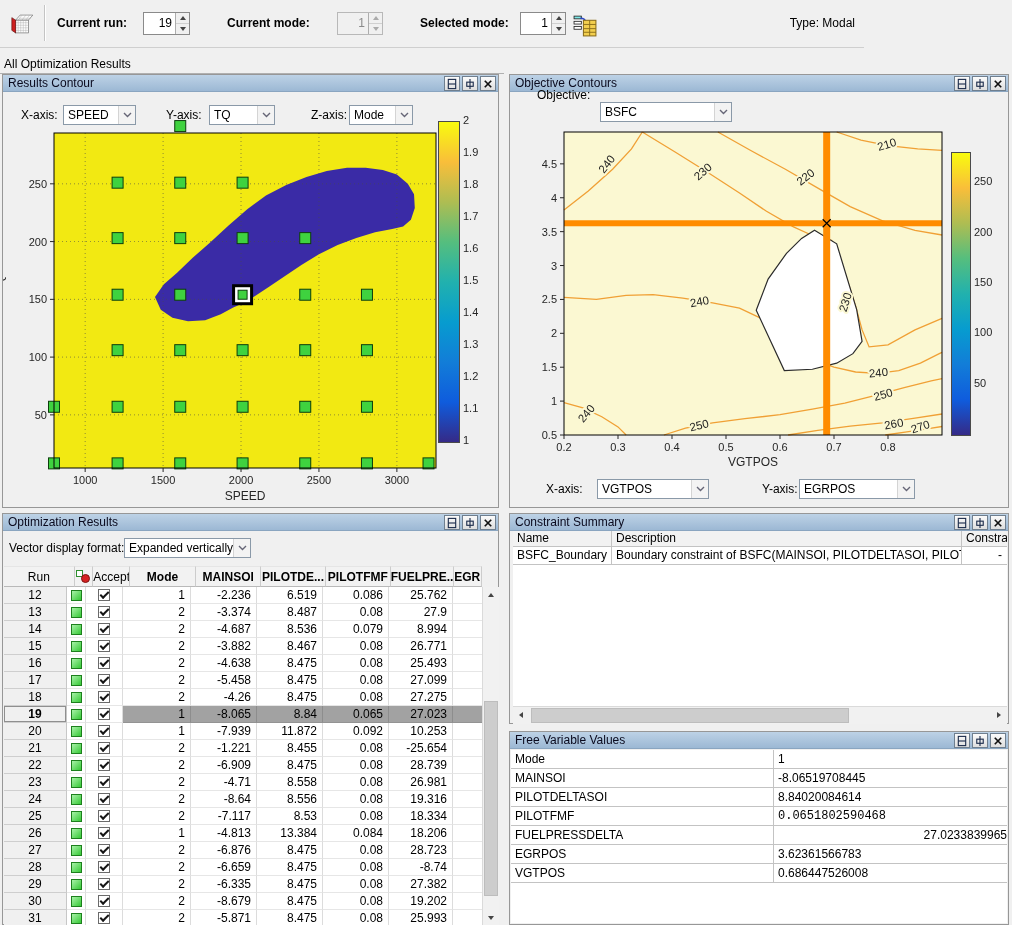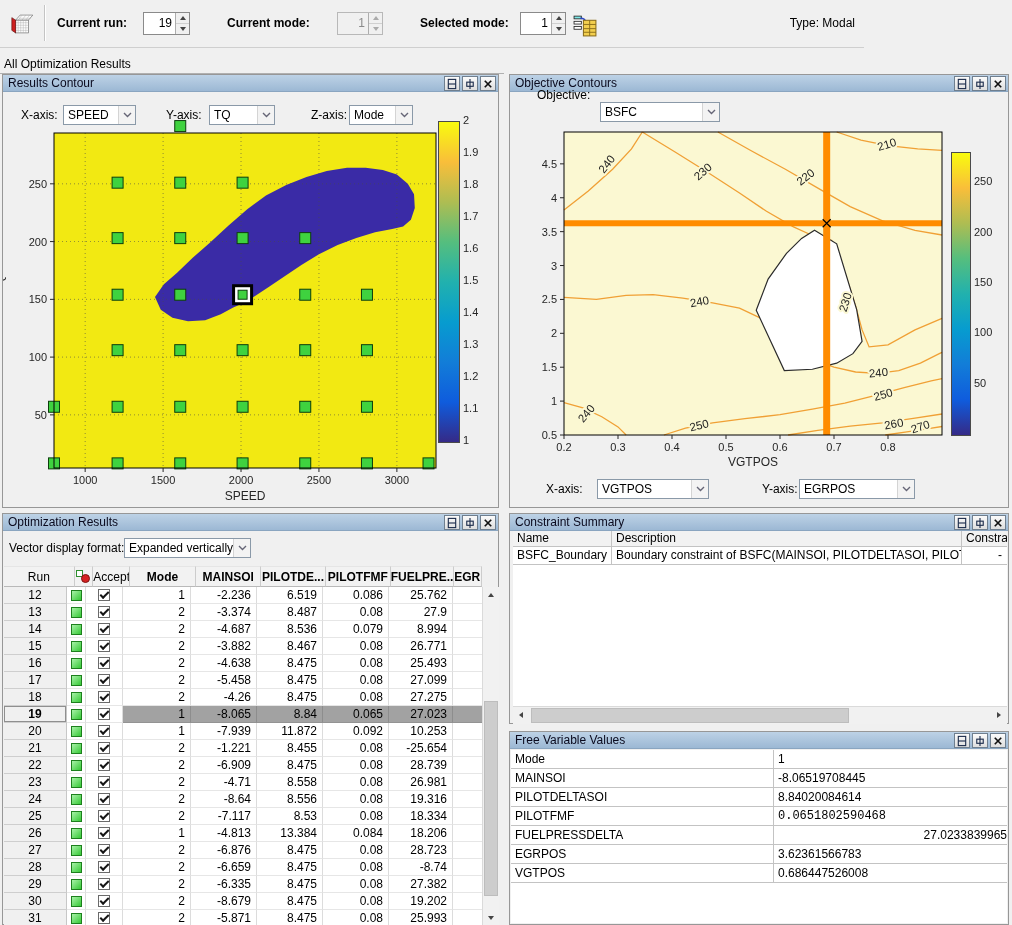--- a/index.html
+++ b/index.html
@@ -707,21 +707,21 @@
           </span>
         <span class="wbtn">
             <svg width="12" height="12" viewBox="0 0 13 13">
               <path d="M3 3 L10 10 M10 3 L3 10" stroke="#111" stroke-width="1.8"></path>
             </svg>
           </span>
       </span>
     </div>
 
     <span class="plot-lab" style="left:27px;top:13px;">Objective:</span>
-    <div class="dd" style="left:90px;top:27px;width:120px;">
+    <div class="dd" style="left:90px;top:27px;width:132px;">
       <span class="dd-val">BSFC</span>
       <span class="dd-btn">
           <svg width="9" height="6" viewBox="0 0 9 6">
             <path d="M1 1 L4.5 4.5 L8 1" fill="none" stroke="#667" stroke-width="1.4"></path>
           </svg>
         </span>
     </div>
 
     <svg id="right-plot" class="abs" style="left:0;top:17px;" width="500" height="417">
         <rect x="54" y="40" width="378" height="303" fill="#fbf8d2"></rect>

